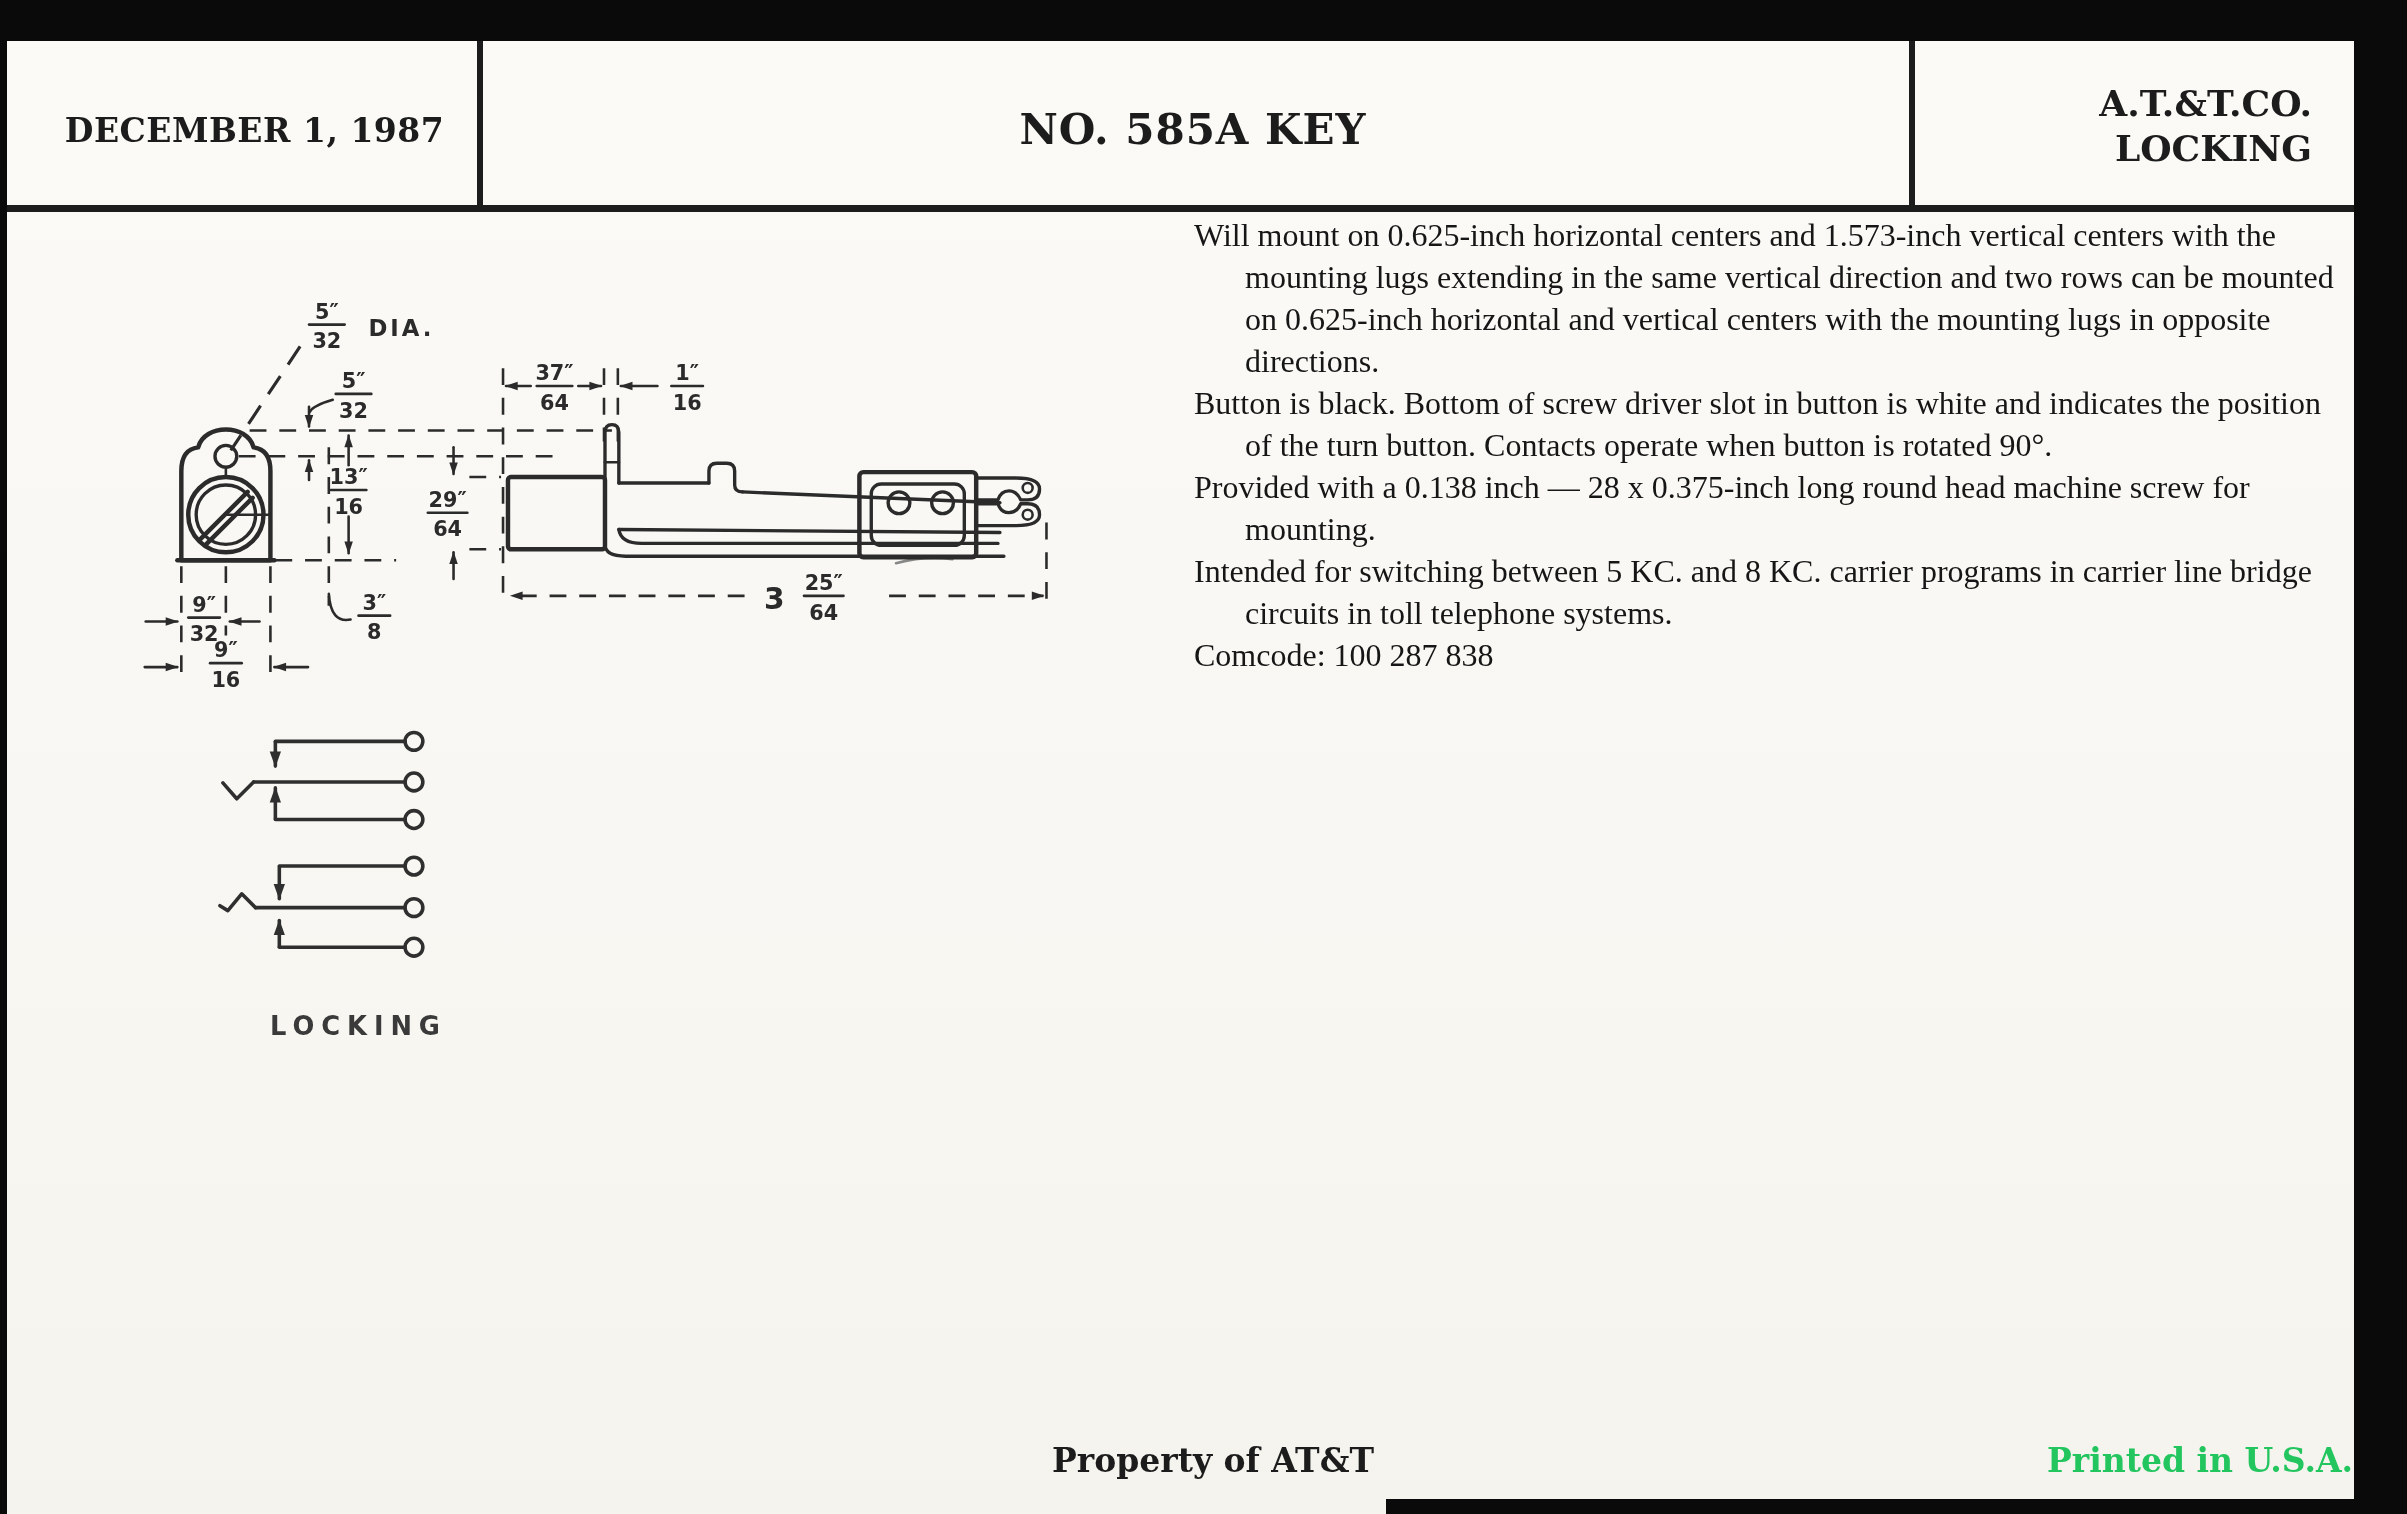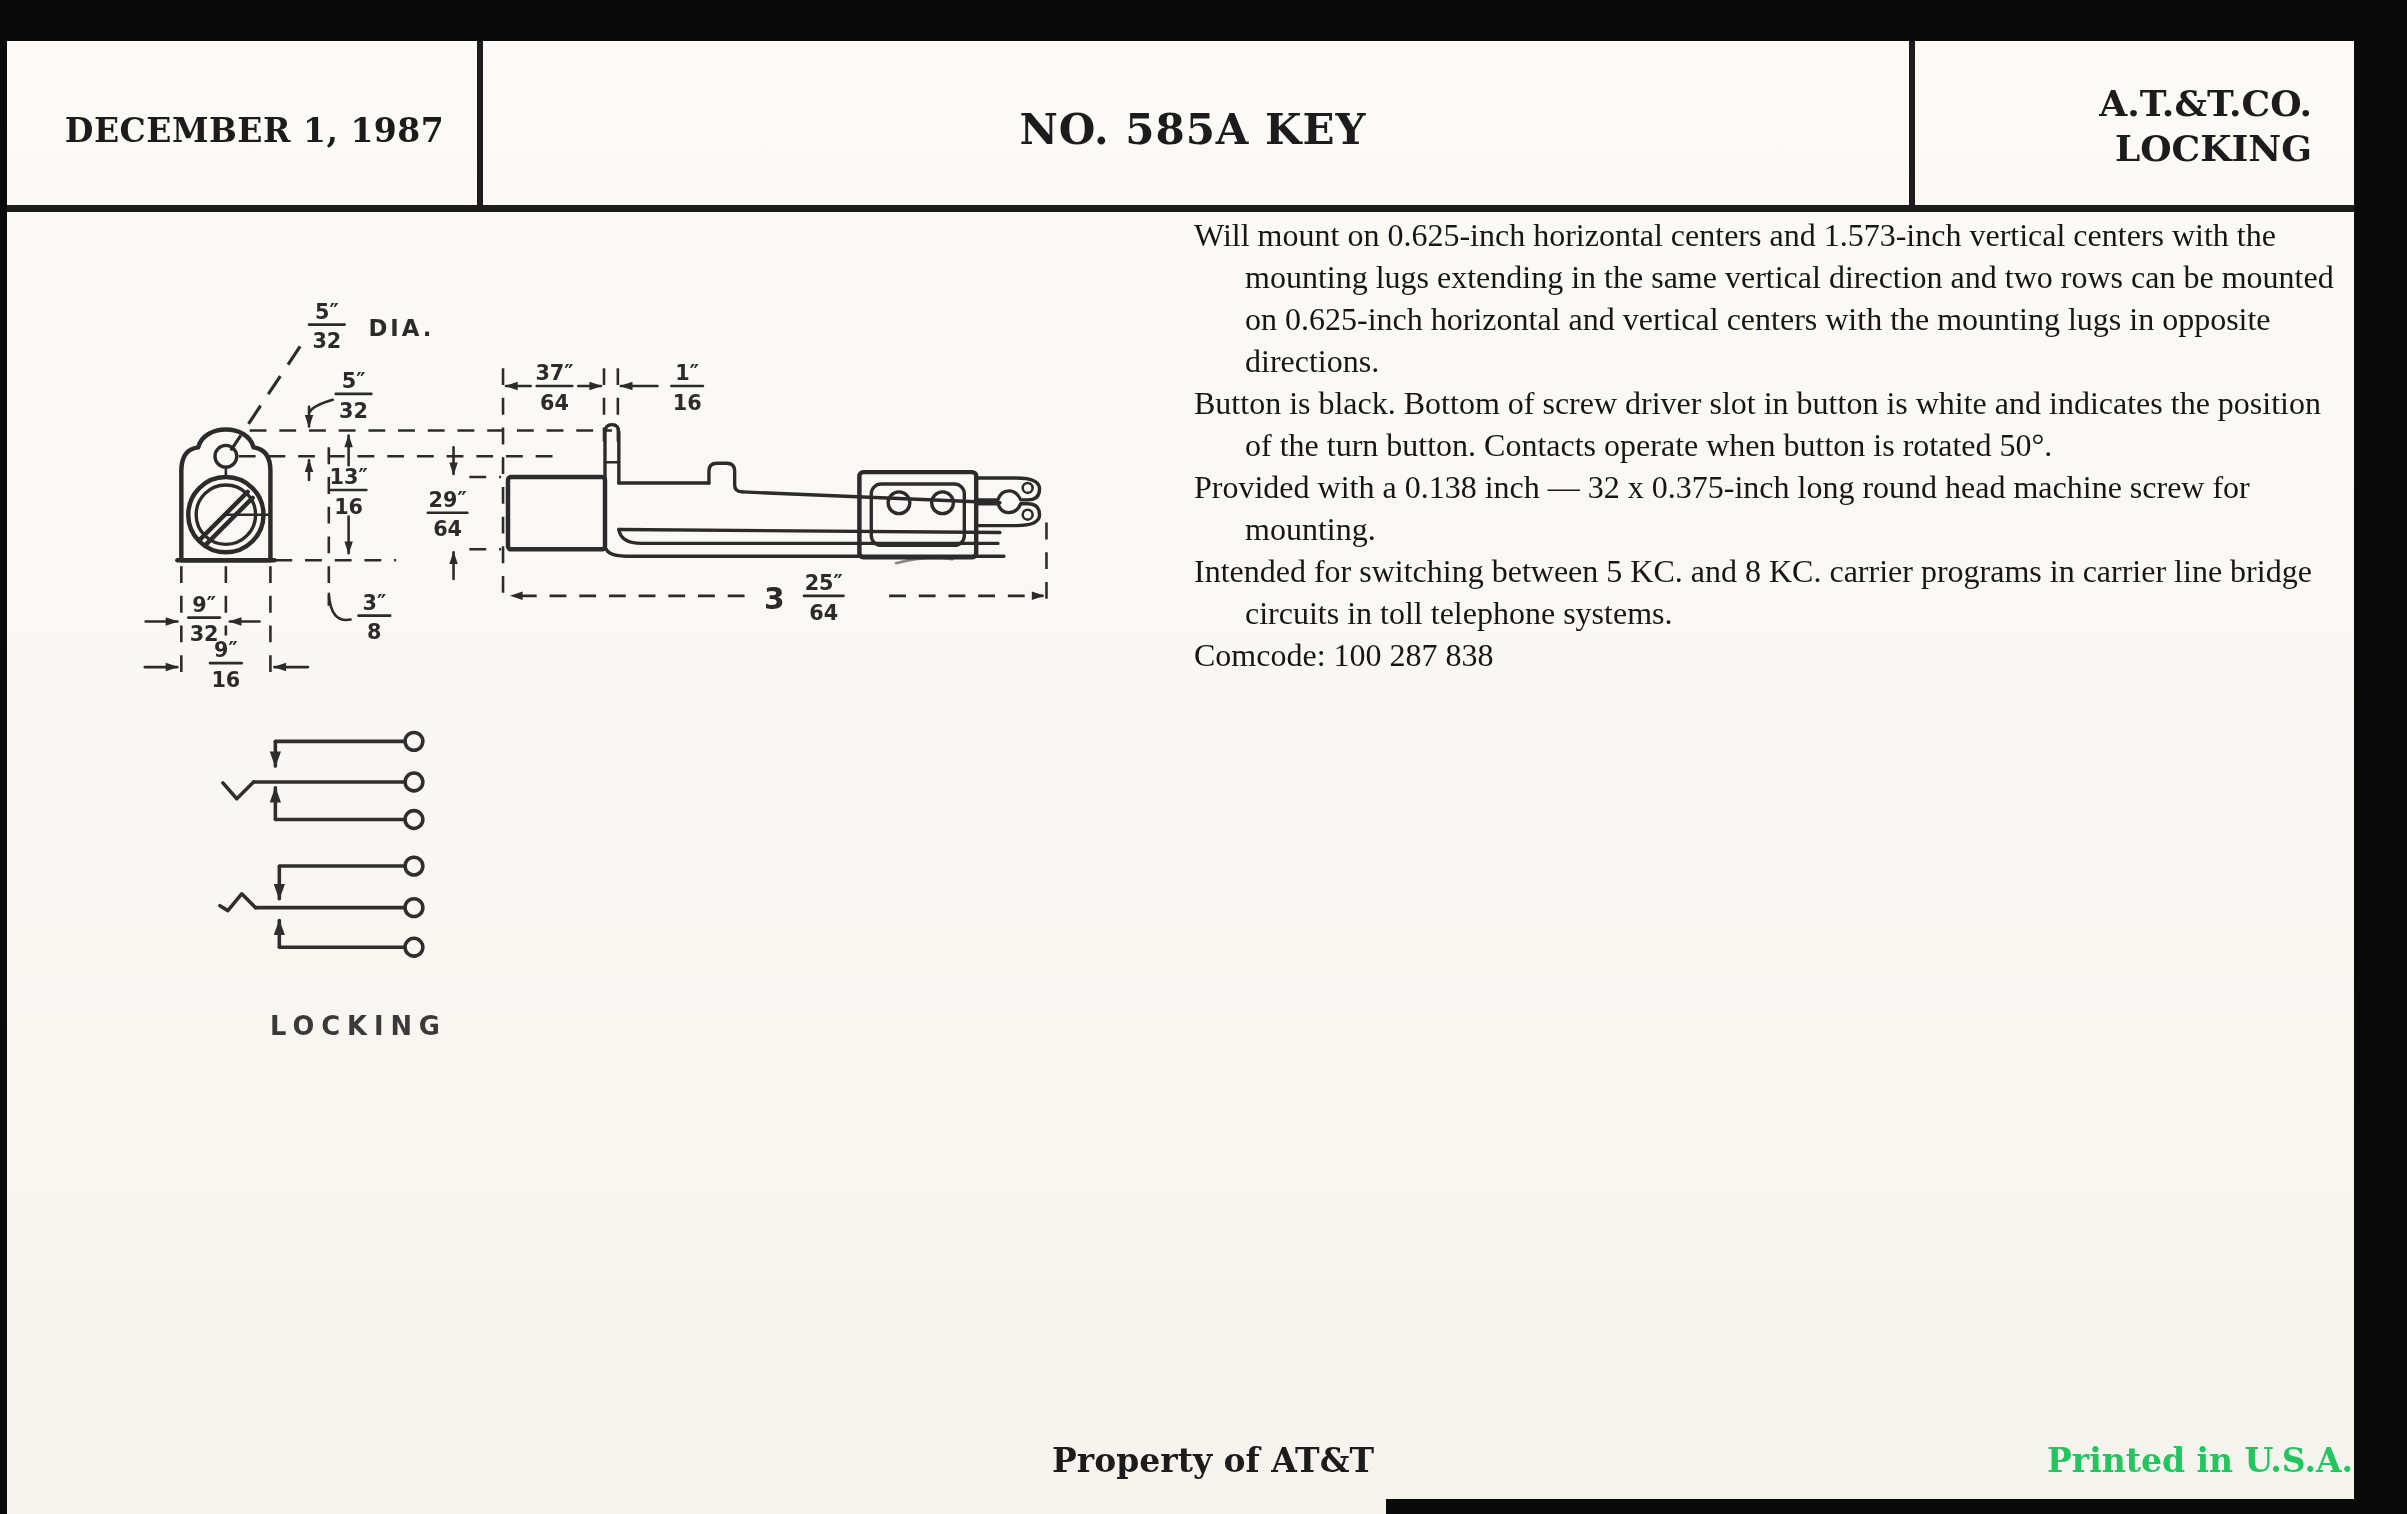--- a/index.html
+++ b/index.html
@@ -70,22 +70,22 @@
 <div class="hdr-org">
   <div>A.T.&amp;T.CO.</div>
   <div>LOCKING</div>
 </div>
 <div class="vdiv1"></div>
 <div class="vdiv2"></div>
 <div class="hrule"></div>
 
 <div class="spec">
   <p>Will mount on 0.625-inch horizontal centers and 1.573-inch vertical centers with the mounting lugs extending in the same vertical direction and two rows can be mounted on 0.625-inch horizontal and vertical centers with the mounting lugs in opposite directions.</p>
-  <p>Button is black. Bottom of screw driver slot in button is white and indicates the position of the turn button. Contacts operate when button is rotated 50°.</p>
-  <p>Provided with a 0.138 inch — 32 x 0.375-inch long round head machine screw for mounting.</p>
+  <p>Button is black. Bottom of screw driver slot in button is white and indicates the position of the turn button. Contacts operate when button is rotated 90°.</p>
+  <p>Provided with a 0.138 inch — 28 x 0.375-inch long round head machine screw for mounting.</p>
   <p>Intended for switching between 5 KC. and 8 KC. carrier programs in carrier line bridge circuits in toll telephone systems.</p>
   <p>Comcode: 100 287 838</p>
 </div>
 
 <div class="foot-left">Property of AT&amp;T</div>
 <div class="foot-right">Printed in U.S.A.</div>
 
 <svg class="drawing" width="1010" height="782" viewBox="100 290 1020 790" xmlns="http://www.w3.org/2000/svg">
   <defs>
     <marker id="ah" viewBox="0 0 14 10" refX="12" refY="5" markerWidth="15" markerHeight="11" orient="auto" markerUnits="userSpaceOnUse">

